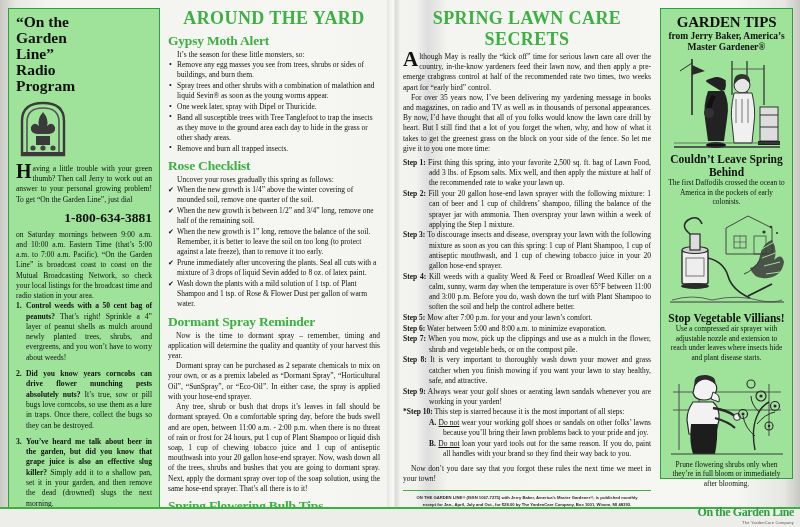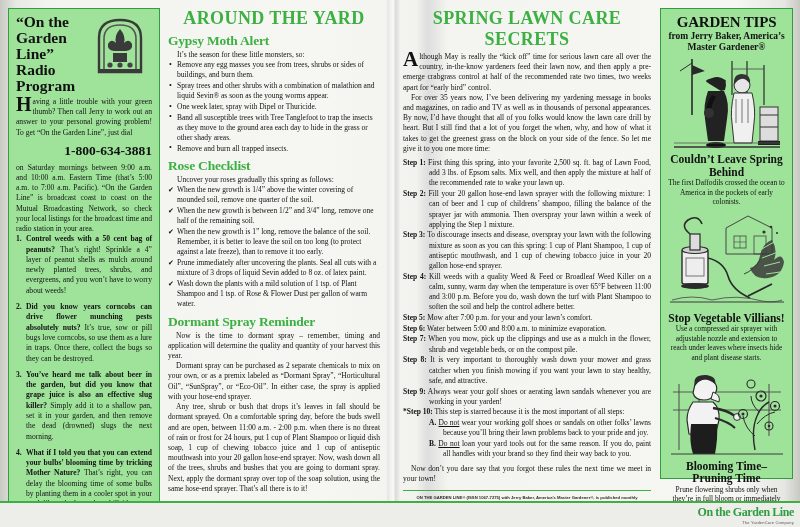--- a/index.html
+++ b/index.html
@@ -29,21 +29,21 @@
     padding: 5px 7px 7px 7px;
   }
   .radio-title {
     font-family: "Liberation Serif", serif;
     font-weight: bold;
     font-size: 15.5px;
     line-height: 15px;
     color: #111;
     margin-bottom: 1px;
   }
-  .radio-head { display: flex; gap: 18px; }
+  .radio-head { display: flex; gap: 3px; flex-direction: column; }
   .radio-icon { width: 54px; flex: 0 0 54px; padding-top: 2px; }
   .radio-body {
     font-family: "Liberation Serif", serif;
     font-size: 7.6px;
     line-height: 10.2px;
     text-align: justify;
     color: #111;
     margin-top: 3px;
   }
   .dropcap {
@@ -208,21 +208,21 @@
     font-size: 7.4px;
     line-height: 9.6px;
     text-align: center;
     color: #111;
     margin-bottom: 3px;
   }
   .art { display: block; margin: 2px auto; }
 
   
   #bottom-strip {
-    position: absolute; left: 0; bottom: 0; width: 800px; height: 26px;
+    position: absolute; left: 0; bottom: 0; width: 800px; height: 20px;
     background: #ededea;
     border-top: 2px solid #3cb043;
   }
   #bottom-logo {
     position: absolute; right: 6px; bottom: 2px; text-align: right;
   }
   #bottom-logo .lg {
     font-family: "Liberation Serif", serif;
     font-weight: bold;
     font-size: 12px;
@@ -472,21 +472,20 @@
           <circle cx="74" cy="48" r="1.5" fill="#2a2a2a"></circle>
           <circle cx="92" cy="30" r="5" fill="none" stroke="#2a2a2a" stroke-width="1.2"></circle>
           <circle cx="92" cy="30" r="1.6" fill="#2a2a2a"></circle>
           <circle cx="106" cy="40" r="4.5" fill="none" stroke="#2a2a2a" stroke-width="1.2"></circle>
           <circle cx="106" cy="40" r="1.5" fill="#2a2a2a"></circle>
           <circle cx="82" cy="18" r="4" fill="none" stroke="#2a2a2a" stroke-width="1.1"></circle>
           <circle cx="100" cy="60" r="4" fill="none" stroke="#2a2a2a" stroke-width="1.1"></circle>
           <circle cx="100" cy="60" r="1.3" fill="#2a2a2a"></circle>
           <line x1="2" y1="88" x2="114" y2="88" stroke="#3a3a3a" stroke-width="1.2"></line>
         </svg>
-        <div class="tip-head">Blooming Time– Pruning Time</div>
         <div class="tip-text">Prune flowering shrubs only when they’re in full bloom or immediately after blooming.</div>
       </div>
     </div>
   </div>
 
   <div id="bottom-strip">
     <div id="bottom-logo">
       <div class="lg">On the Garden Line</div>
       <div class="sm">The YardenCare Company</div>
     </div>

